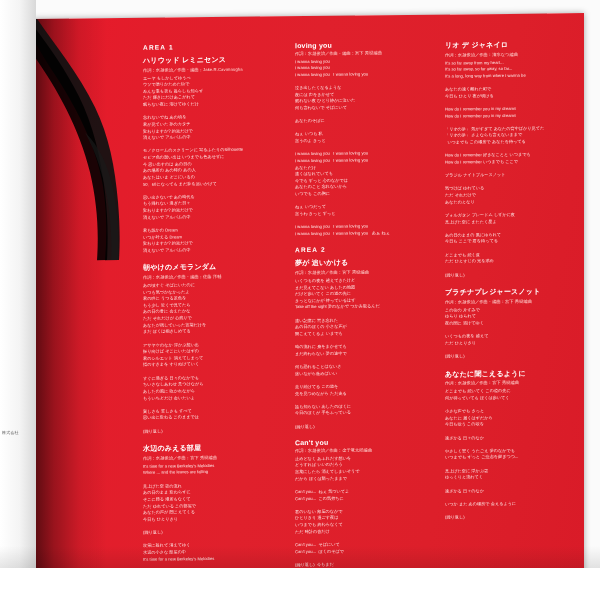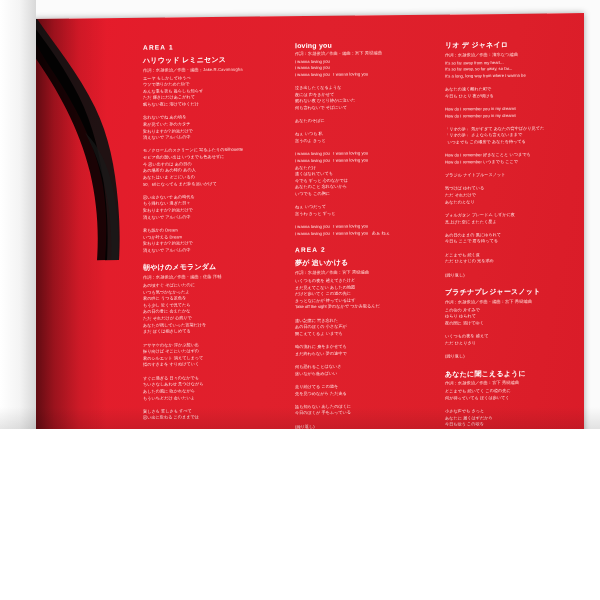--- a/index.html
+++ b/index.html
@@ -3,21 +3,21 @@
 <meta charset="utf-8">
 <style>
   html, body {
     margin: 0;
     padding: 0;
     background: #ffffff;
   }
   #stage {
     position: relative;
     width: 600px;
-    height: 429px;
+    height: 568px;
     overflow: hidden;
     background: #fdba74;
     font-family: "Liberation Sans", sans-serif;
   }
   
   .photo-bg {
     position: absolute;
     inset: 0;
     background: #fbfbfb;
   }

